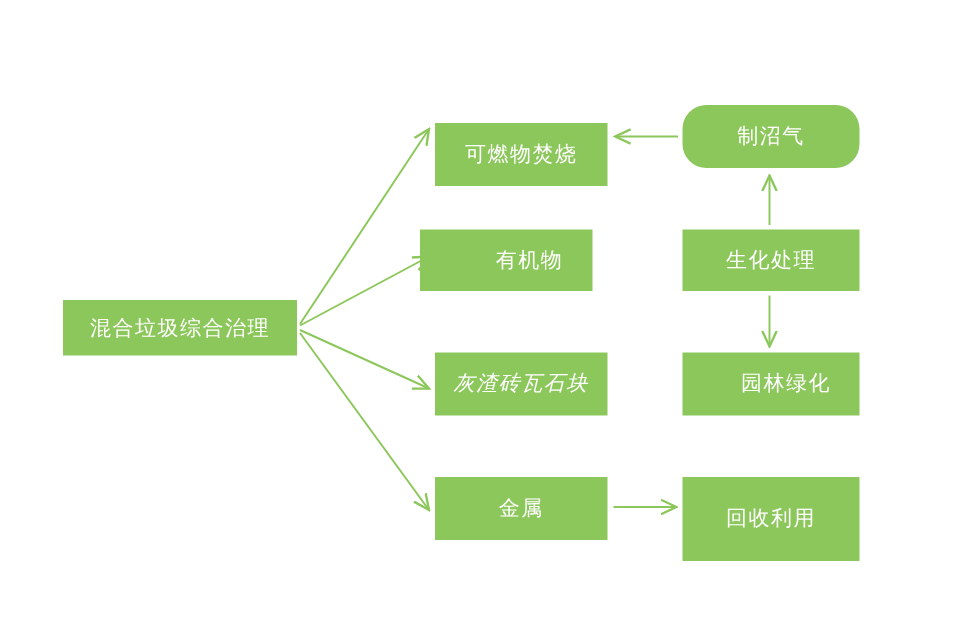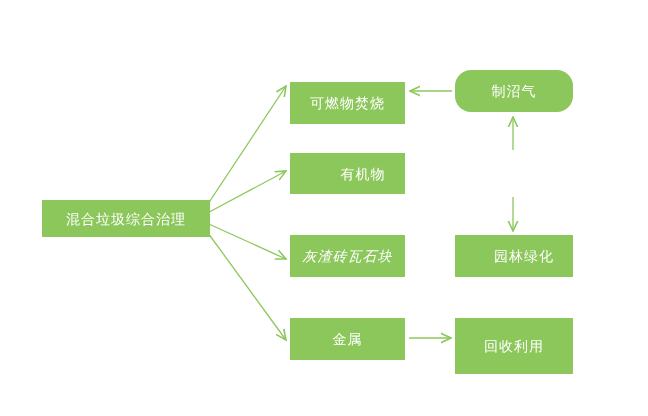--- a/index.html
+++ b/index.html
@@ -42,32 +42,32 @@
     line-height: 1;
     box-sizing: border-box;
     white-space: nowrap;
   }
   .node-label {
     display: block;
   }
   #node-root {
     left: 42px;
     top: 200px;
-    width: 168px;
+    width: 156px;
     height: 37px;
     justify-content: center;
   }
   #node-burn {
     left: 290px;
     top: 82px;
     width: 115px;
     height: 42px;
   }
   #node-organic {
-    left: 290px;
+    left: 280px;
     top: 153px;
     width: 115px;
     height: 41px;
     padding-left: 31px;
   }
   #node-ash {
     left: 290px;
     top: 235px;
     width: 115px;
     height: 42px;
@@ -147,20 +147,23 @@
   </div>
 
   <div class="node" id="node-metal">
     <span class="node-label">金属</span>
   </div>
 
   <div class="node" id="node-biogas">
     <span class="node-label">制沼气</span>
   </div>
 
+  <div class="node" id="node-biochem">
+    <span class="node-label">生化处理</span>
+  </div>
 
   <div class="node" id="node-landscape">
     <span class="node-label">园林绿化</span>
   </div>
 
   <div class="node" id="node-recycle">
     <span class="node-label">回收利用</span>
   </div>
 
 </div>

